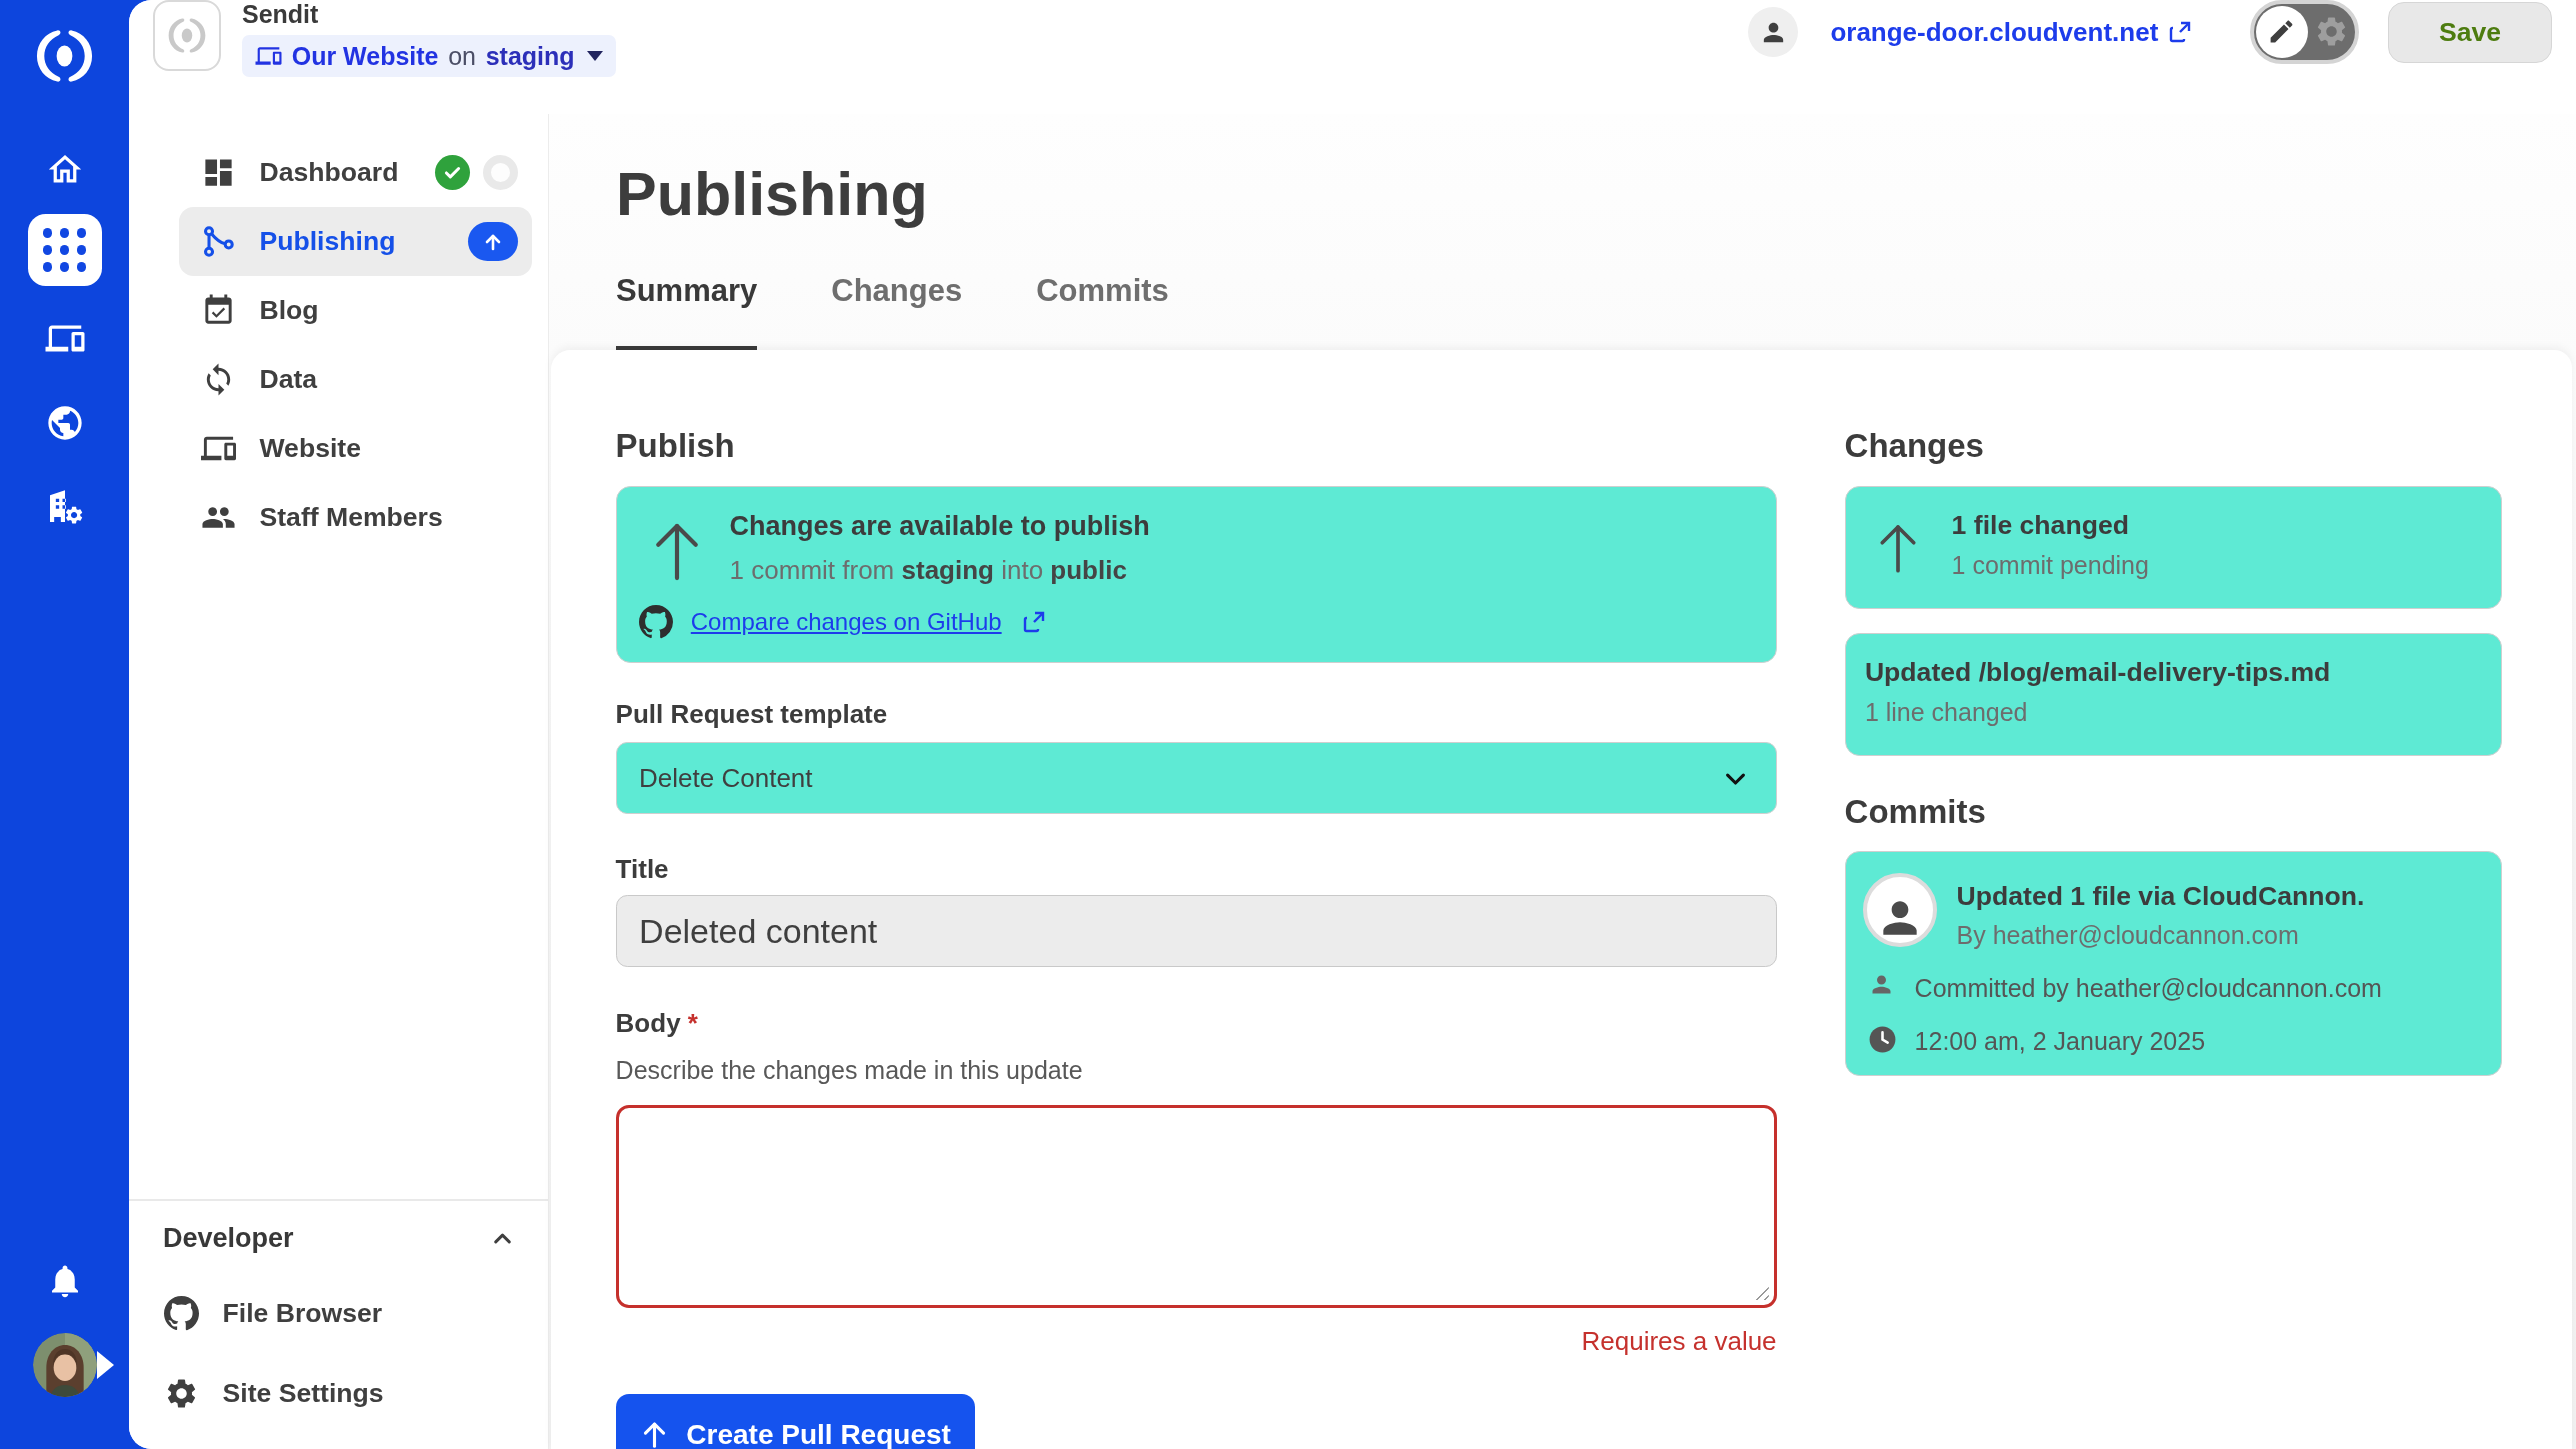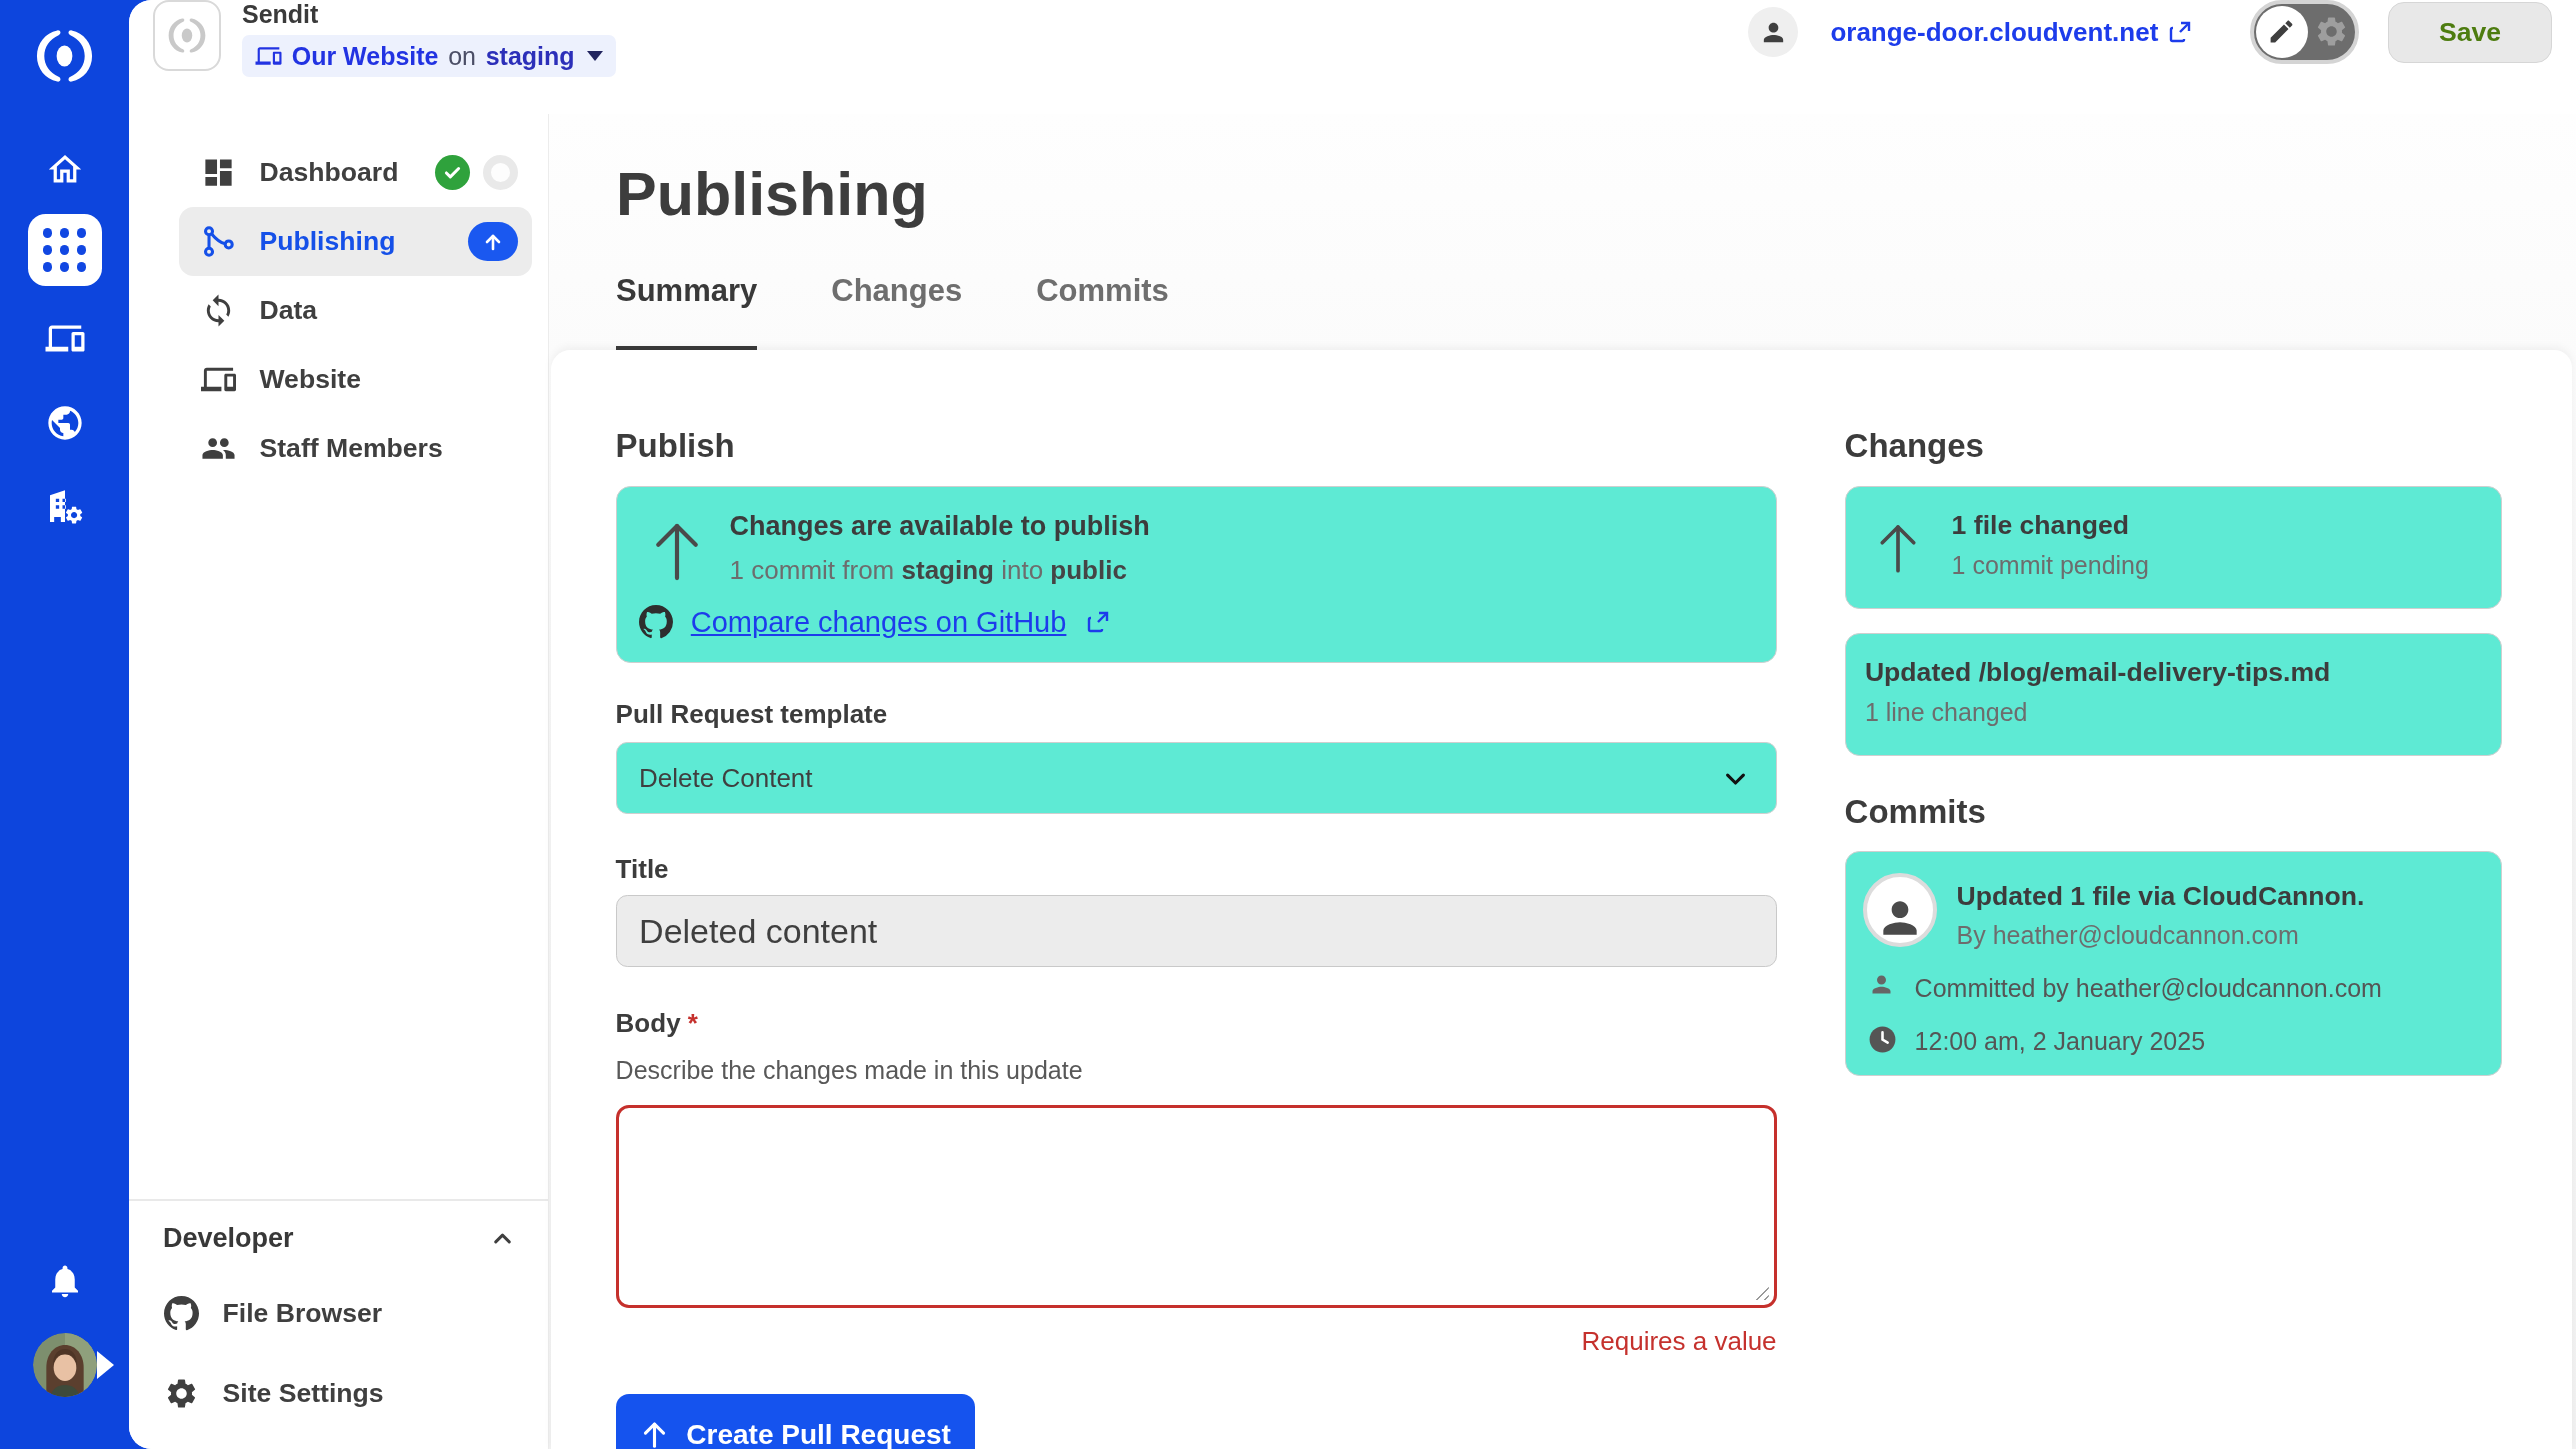--- a/index.html
+++ b/index.html
@@ -91,21 +91,21 @@
   .box { position:absolute; background:#5eead4; border:1.6px solid #cfcfcf; border-radius:14.5px; }
 
   
   .pub-box { left:0; top:136px; width:1161px; height:177px; }
   .pub-arrow { position:absolute; left:35px; top:31px; width:50px; height:66px; color:#4a4a4a; }
   .pub-title { position:absolute; left:113px; top:24px; font-size:27px; font-weight:700; color:#3c3c3c; }
   .pub-sub { position:absolute; left:113px; top:68px; font-size:26px; color:#6d6d6d; }
   .pub-sub b { color:#454545; }
   .gh-row { position:absolute; left:22.5px; top:118px; display:flex; align-items:center; gap:17.7px; }
   .gh-ico { width:34px; height:34px; color:#2e2e2e; }
-  .gh-link { display:flex; align-items:center; gap:20px; font-size:29px; color:#1d3ceb;
+  .gh-link { display:flex; align-items:center; gap:20px; font-size:24px; color:#1d3ceb;
     text-decoration:underline; font-weight:500; }
 
   .field-label { position:absolute; font-size:26px; font-weight:700; color:#3c3c3c; }
   .req { color:#c5312d; font-weight:700; }
   .helper { position:absolute; font-size:25px; color:#585858; }
 
   .select { left:0; top:392px; width:1161px; height:72px; border-radius:11.3px; display:flex; align-items:center;
     padding:0 27px 0 22.5px; cursor:pointer; }
   .select-value { font-size:26px; color:#3f3f3f; }
   .select-chev { margin-left:auto; width:27px; height:27px; color:#111; }
@@ -291,20 +291,28 @@
         <span class="pill-up">
           <svg viewBox="0 0 24 24" width="24" height="24" fill="none" stroke="#fff" stroke-width="2.6" stroke-linecap="round" stroke-linejoin="round">
               <path d="M12 19V6"></path>
               <path d="M6 12l6-6 6 6"></path>
             </svg>
         </span>
       </div>
       <div class="nav-item">
         <span class="nico">
           <svg viewBox="0 0 24 24" width="35" height="35" fill="currentColor">
+              <path d="M16.53 11.06L15.47 10l-4.88 4.88-2.12-2.12-1.06 1.06L10.59 17l5.94-5.94zM19 3h-1V1h-2v2H8V1H6v2H5c-1.11 0-1.99.9-1.99 2L3 19c0 1.1.89 2 2 2h14c1.1 0 2-.9 2-2V5c0-1.1-.9-2-2-2zm0 16H5V8h14v11z"></path>
+            </svg>
+        </span>
+        <span>Blog</span>
+      </div>
+      <div class="nav-item">
+        <span class="nico">
+          <svg viewBox="0 0 24 24" width="35" height="35" fill="currentColor">
               <path d="M12 4V1L8 5l4 4V6c3.31 0 6 2.69 6 6 0 1.01-.25 1.97-.7 2.8l1.46 1.46C19.54 15.03 20 13.57 20 12c0-4.42-3.58-8-8-8zm0 14c-3.31 0-6-2.69-6-6 0-1.01.25-1.97.7-2.8L5.24 7.74C4.46 8.97 4 10.43 4 12c0 4.42 3.58 8 8 8v3l4-4-4-4v3z"></path>
             </svg>
         </span>
         <span>Data</span>
       </div>
       <div class="nav-item">
         <span class="nico">
           <svg viewBox="0 0 24 24" width="35" height="35" fill="currentColor">
               <path d="M4 6h18V4H4c-1.1 0-2 .9-2 2v11H0v3h14v-3H4V6zm19 2h-6c-.55 0-1 .45-1 1v10c0 .55.45 1 1 1h6c.55 0 1-.45 1-1V9c0-.55-.45-1-1-1zm-1 9h-4v-7h4v7z"></path>
             </svg>

